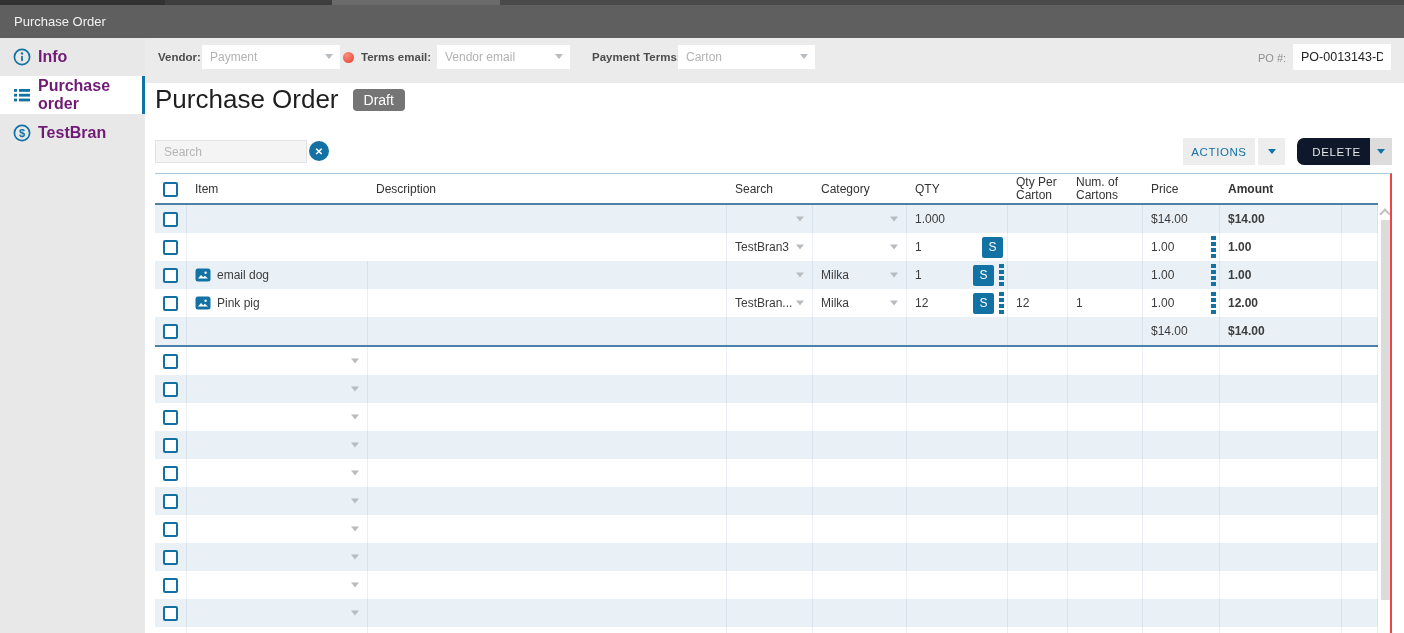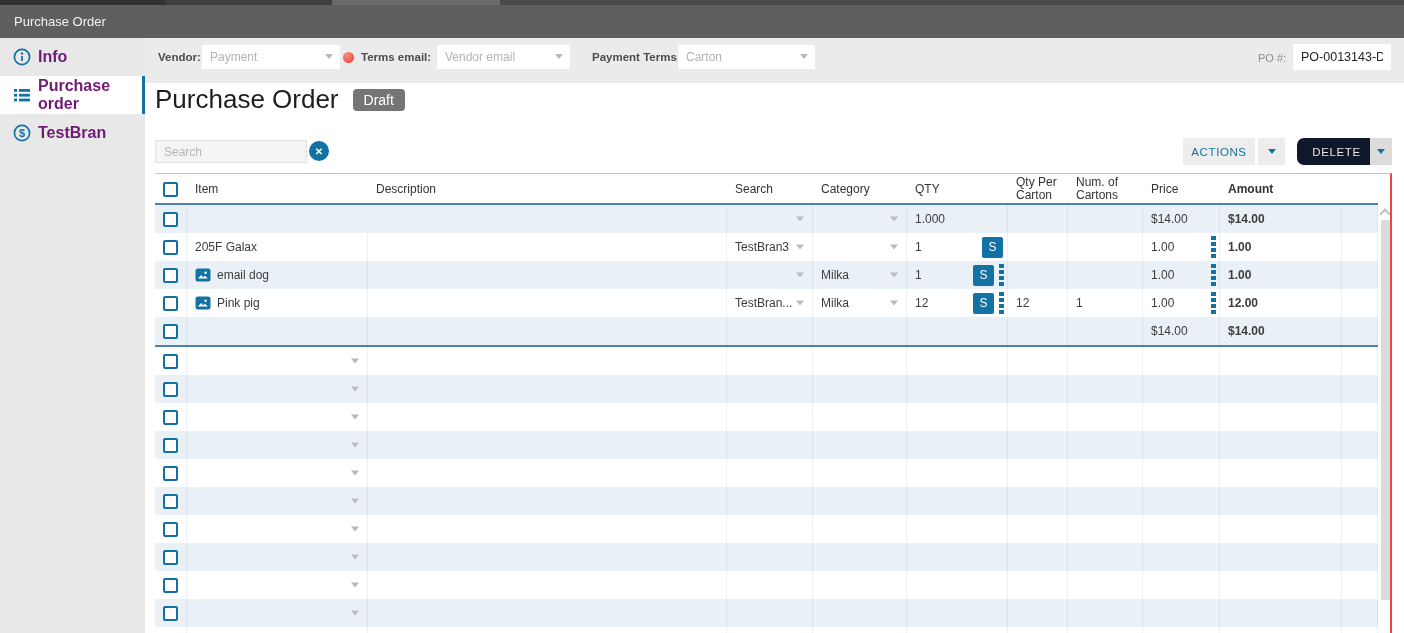--- a/index.html
+++ b/index.html
@@ -222,23 +222,20 @@
     <div class="cell col-amt">
         <span class="txt">$14.00</span>
       </div>
     <div class="cell col-extra"></div>
   </div>
 
   <div class="grid-row" style="top:59px">
     <div class="cell col-cb">
         <span class="checkbox"></span>
       </div>
-    <div class="cell col-item">
-        <span class="txt">205F Galax</span>
-      </div>
     <div class="cell col-desc"></div>
     <div class="cell col-brand">
         <span class="txt">TestBran3</span>
         <span class="dd-arrow cell-arrow"></span>
       </div>
     <div class="cell col-cat">
         <span class="txt"></span>
         <span class="dd-arrow cell-arrow"></span>
       </div>
     <div class="cell col-qty">

